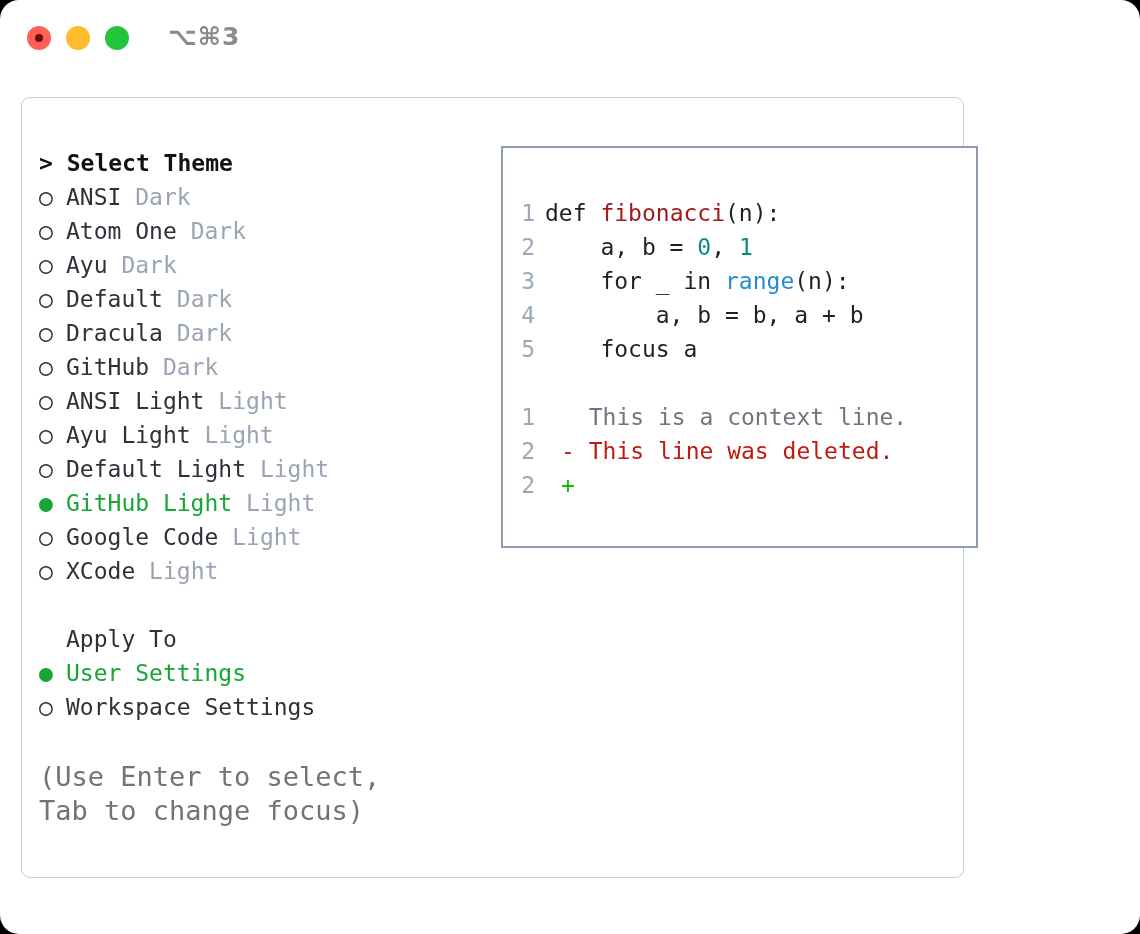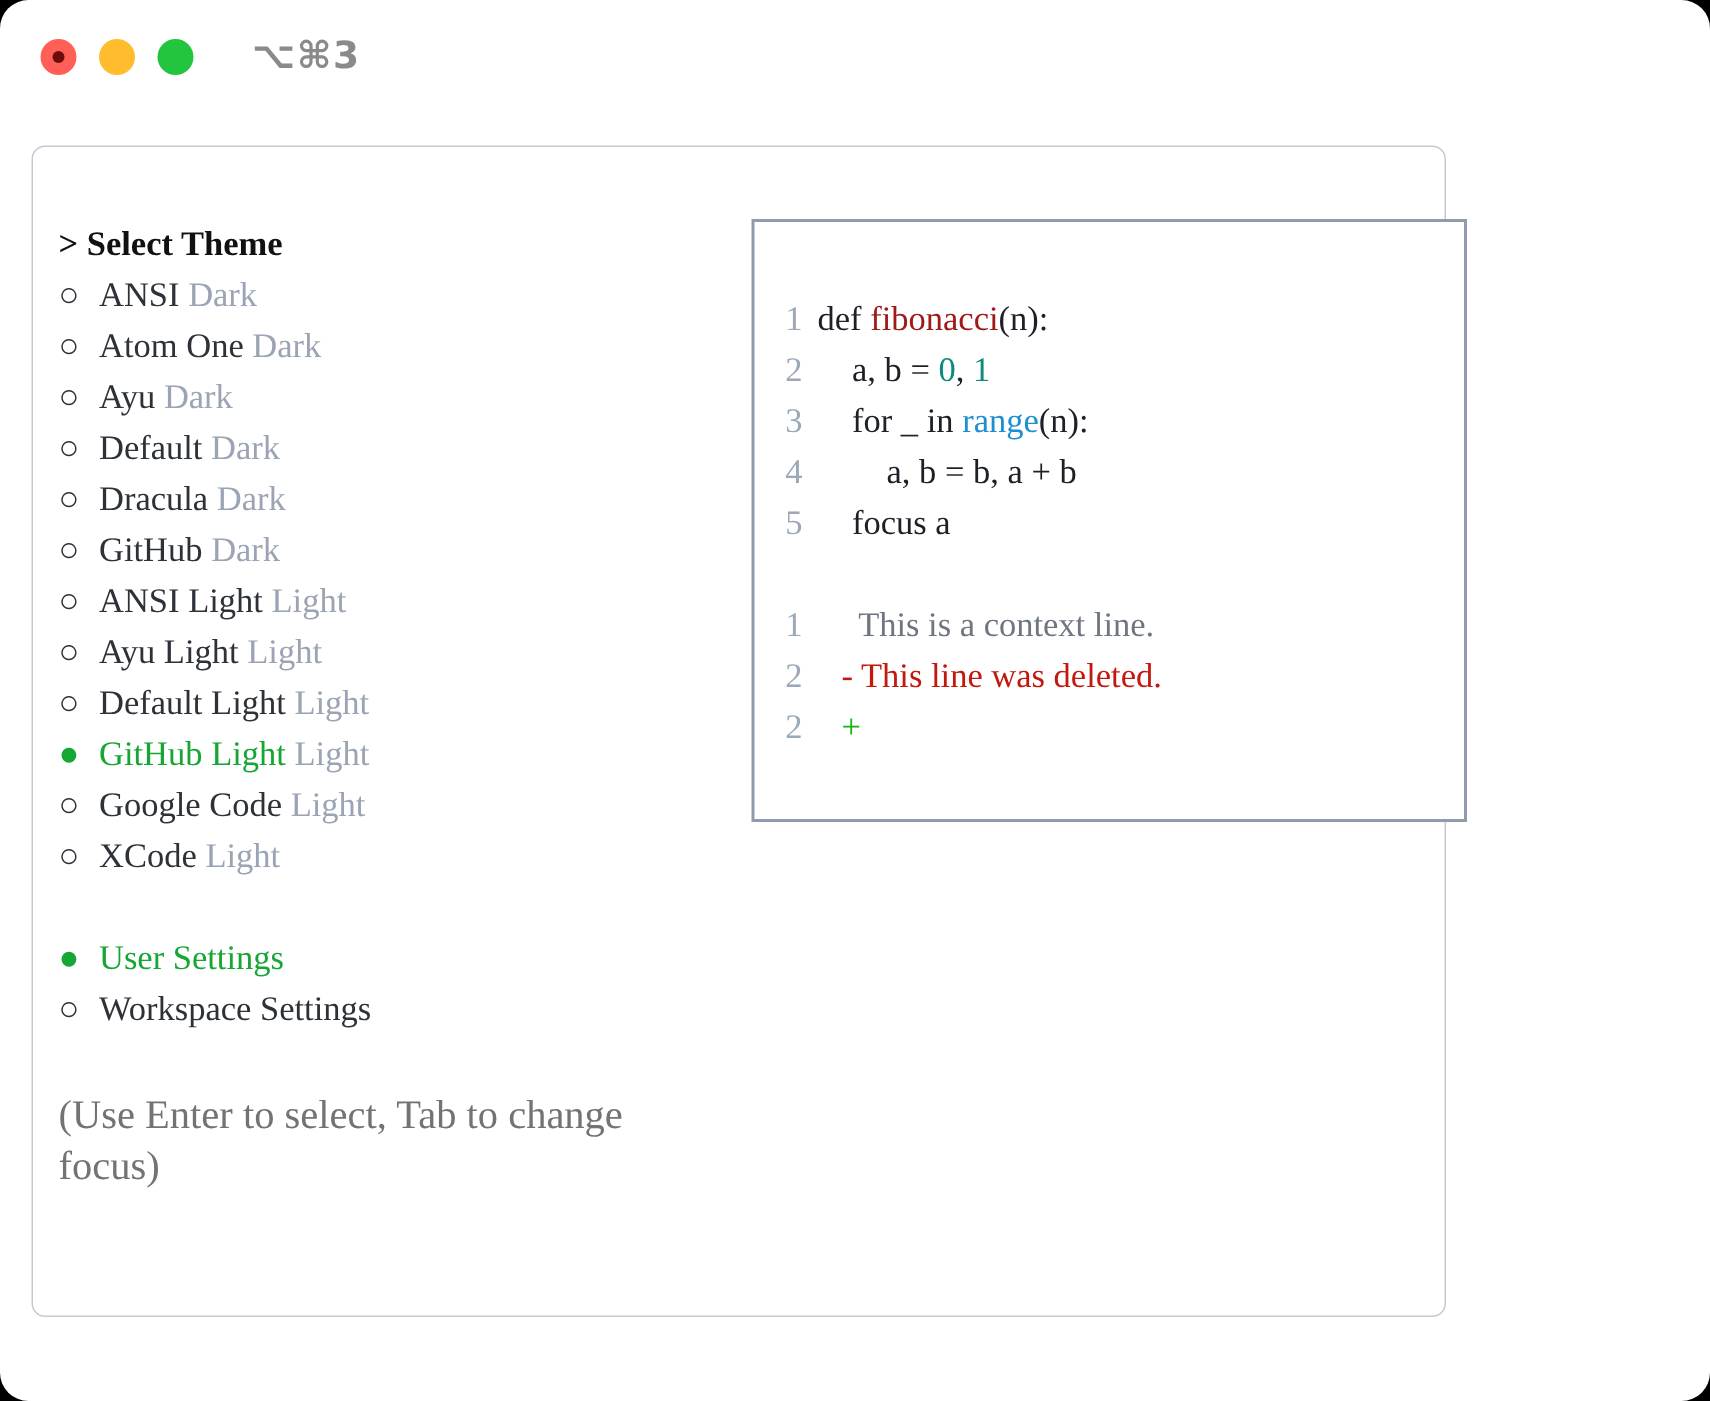--- a/index.html
+++ b/index.html
@@ -76,21 +76,20 @@
   .panel {
     position: absolute;
     left: 21px;
     top: 97px;
     width: 943px;
     height: 781px;
     border: 1.5px solid #c4cad4;
     border-radius: 9px;
     box-sizing: border-box;
     background: #ffffff;
-    font-family: Liberation Serif, serif;
   }
 
   .content {
     position: absolute;
     left: 0; top: 0;
     width: 100%;
     height: 100%;
   }
 
   
@@ -228,20 +227,21 @@
             <div class="row"><span class="marker">○</span><span class="label">ANSI Light</span><span class="sp"> </span><span class="suffix">Light</span></div>
             <div class="row"><span class="marker">○</span><span class="label">Ayu Light</span><span class="sp"> </span><span class="suffix">Light</span></div>
             <div class="row"><span class="marker">○</span><span class="label">Default Light</span><span class="sp"> </span><span class="suffix">Light</span></div>
             <div class="row selected"><span class="marker sel">●</span><span class="label">GitHub Light</span><span class="sp"> </span><span class="suffix">Light</span></div>
             <div class="row"><span class="marker">○</span><span class="label">Google Code</span><span class="sp"> </span><span class="suffix">Light</span></div>
             <div class="row"><span class="marker">○</span><span class="label">XCode</span><span class="sp"> </span><span class="suffix">Light</span></div>
           </div>
 
         <div class="spacer"></div>
 
+        <div class="group-header">Apply To</div>
         <div id="apply-rows">
             <div class="row selected"><span class="marker sel">●</span><span class="label">User Settings</span></div>
             <div class="row"><span class="marker">○</span><span class="label">Workspace Settings</span></div>
           </div>
 
         <div class="hint">(Use Enter to select, Tab to change focus)</div>
       </div>
 
       <div class="right-col">
         <div class="preview-box">

